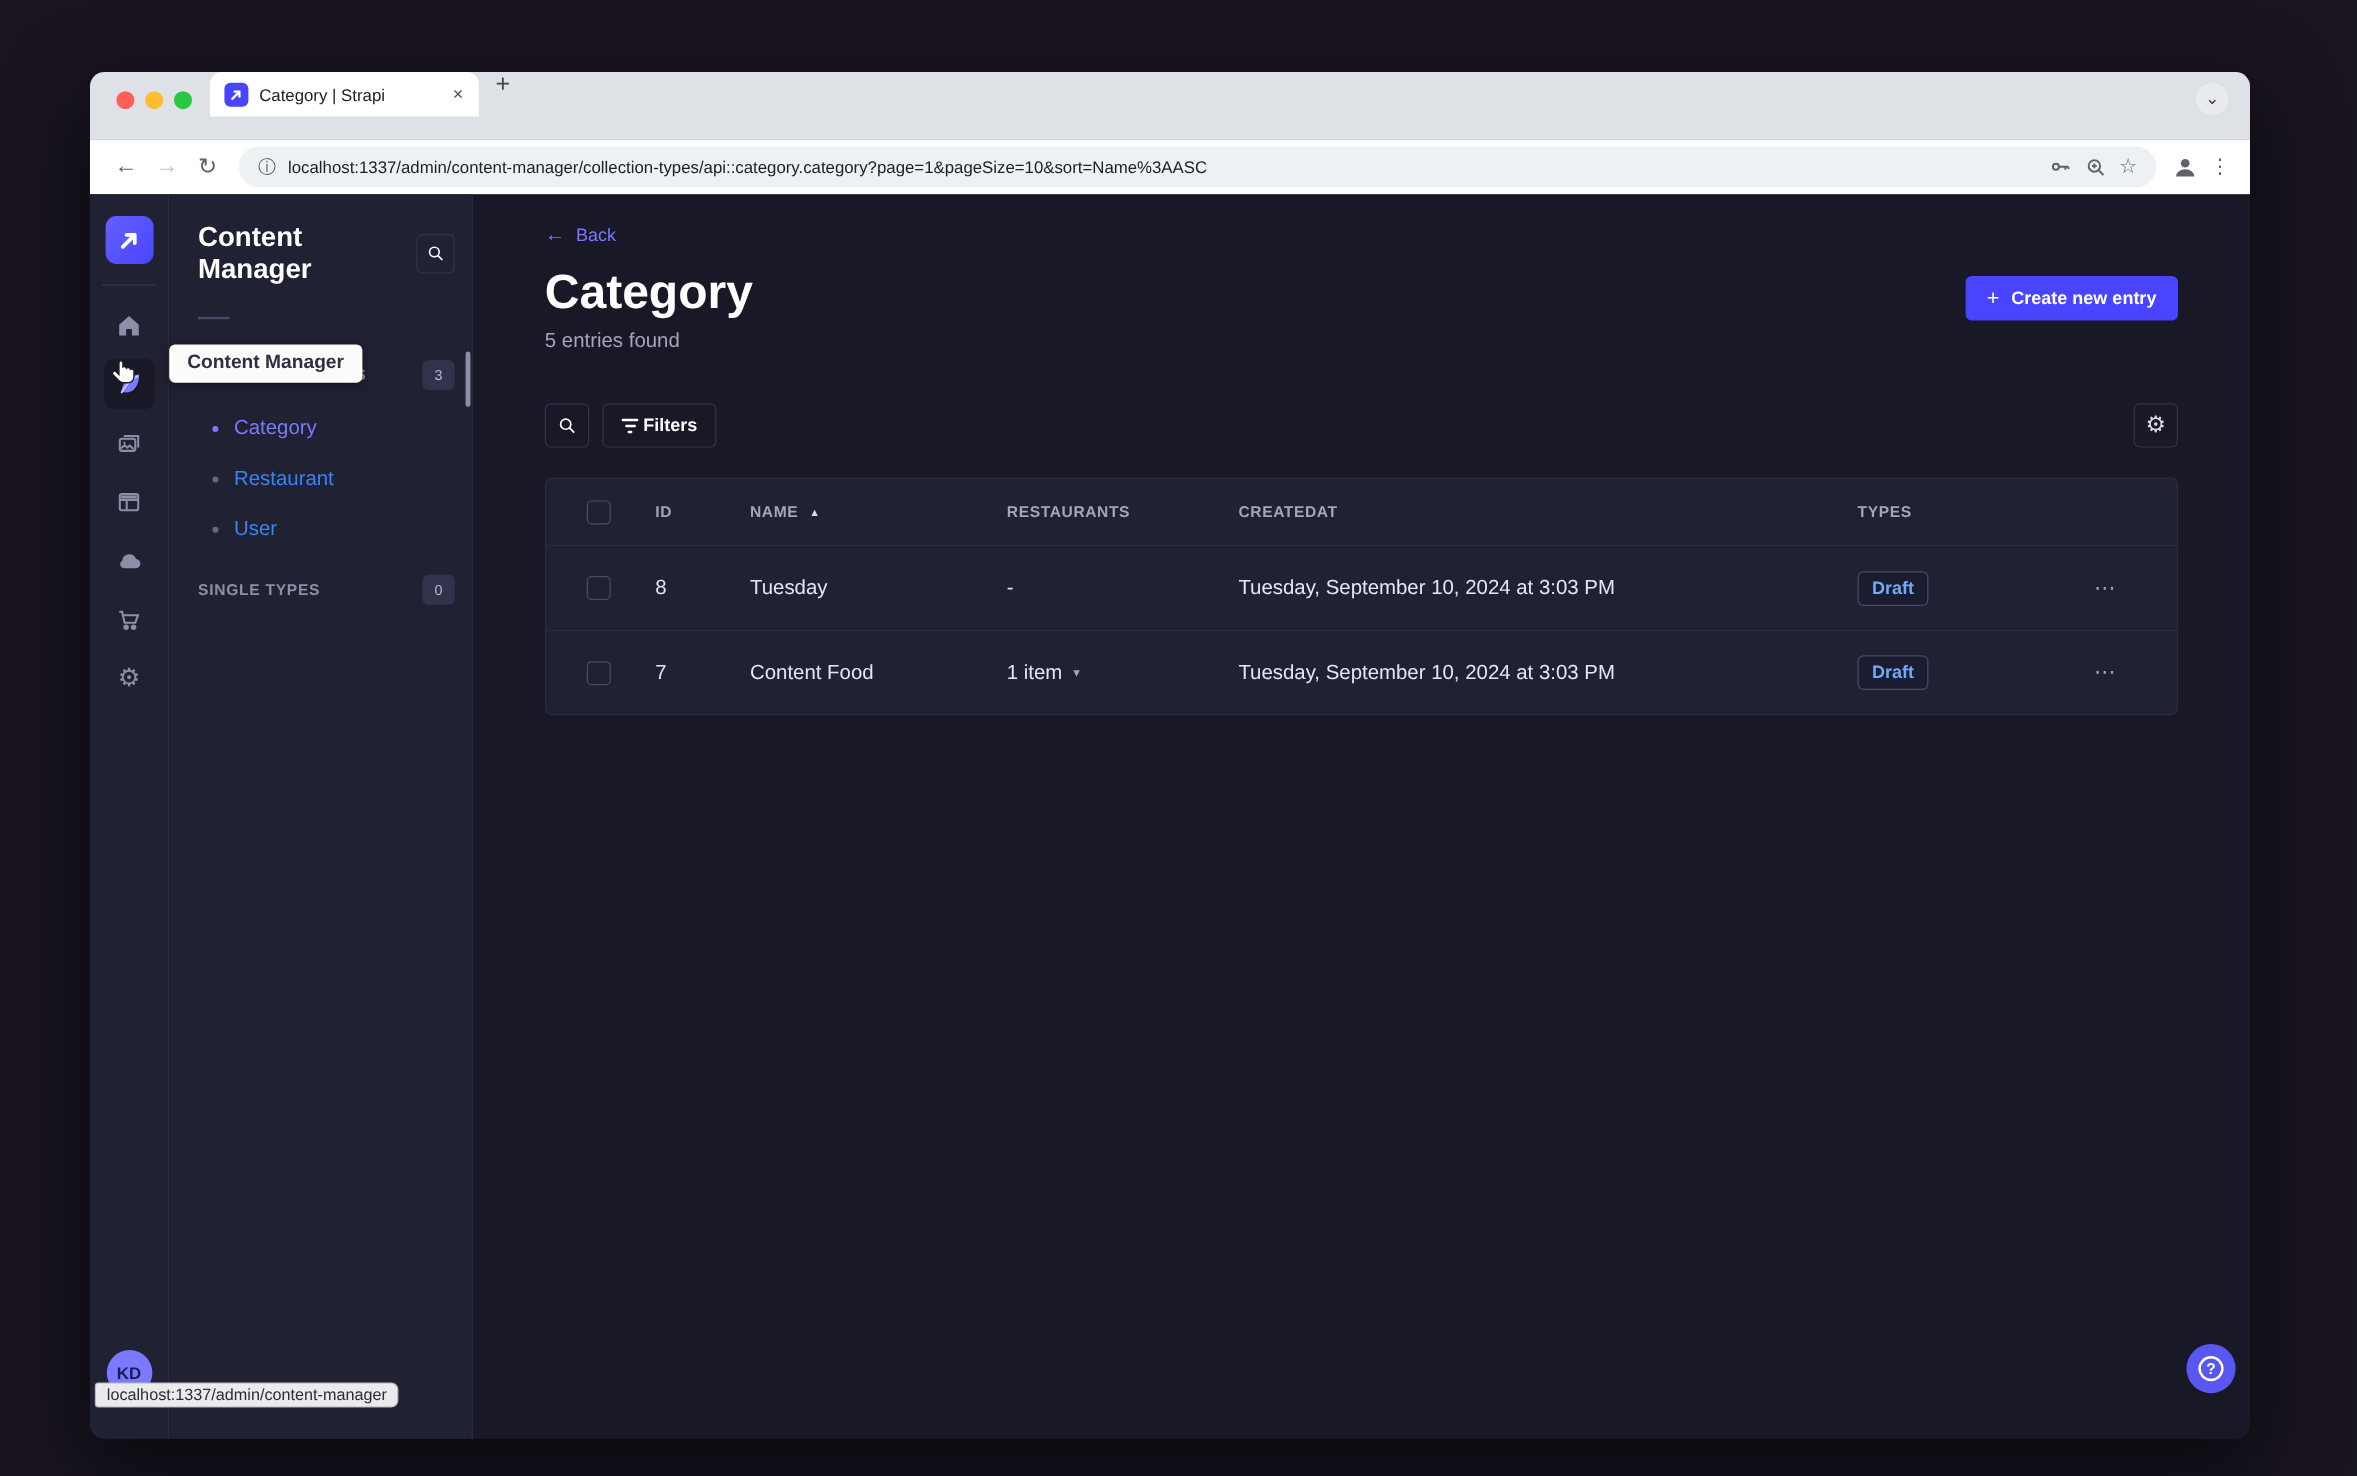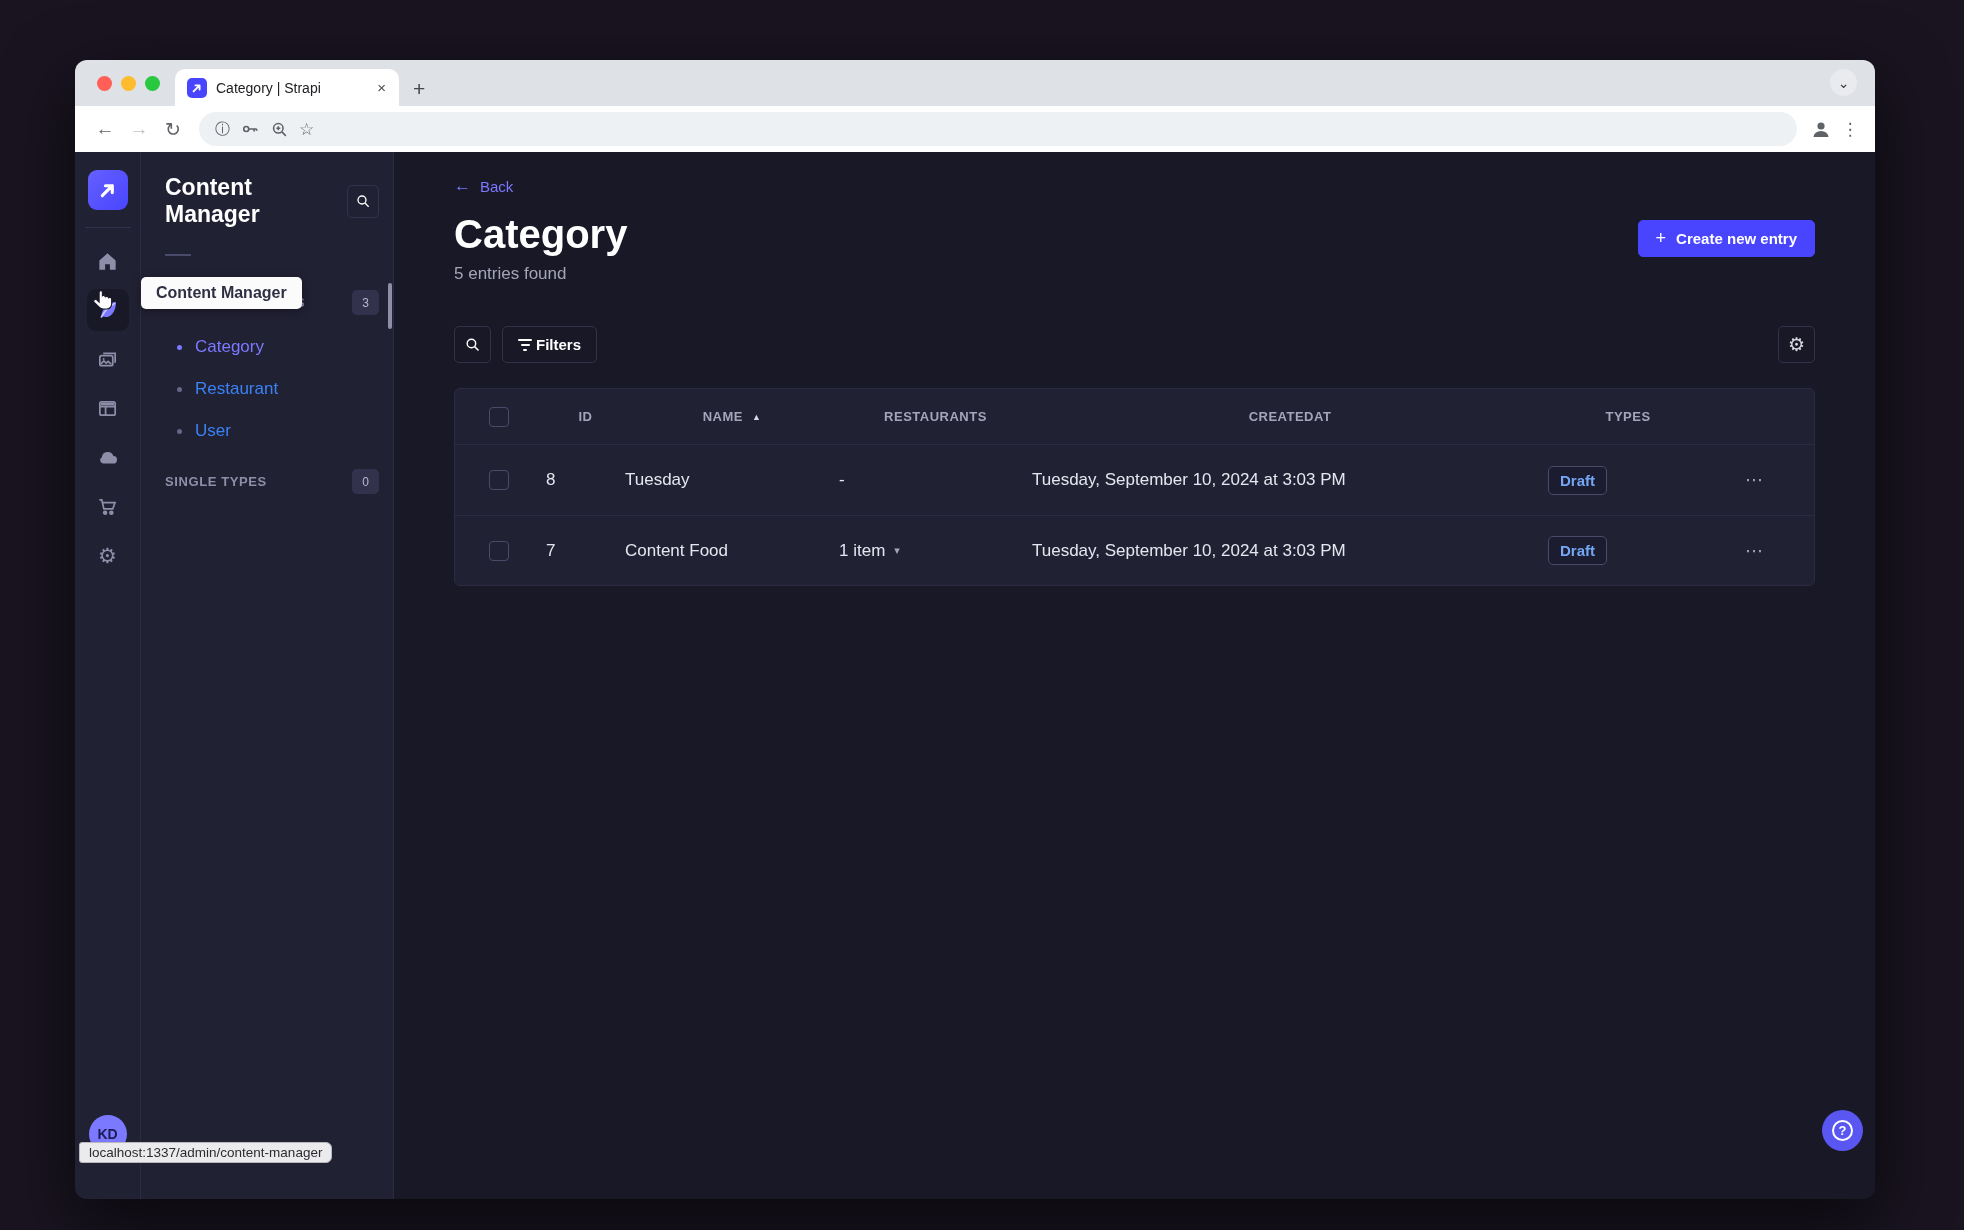--- a/index.html
+++ b/index.html
@@ -7,21 +7,21 @@
   body {
     font-family:"Liberation Sans","DejaVu Sans",sans-serif;
     background:#191420; overflow:hidden; position:relative;
   }
   .bwindow {
     position:absolute; left:75px; top:60px; width:1800px; height:1139px;
     border-radius:12px; overflow:hidden; box-shadow:0 24px 70px rgba(0,0,0,.6);
     background:#181826;
   }
   
-  .tabstrip { height:46px; background:#dee1e6; position:relative; display:flex; align-items:flex-end; }
+  .tabstrip { height:56px; background:#dee1e6; position:relative; display:flex; }
   .lights { position:absolute; left:22px; top:16px; display:flex; gap:9px; }
   .light { width:15px; height:15px; border-radius:50%; }
   .light.red{ background:#ff5f57; } .light.yellow{ background:#febc2e; } .light.green{ background:#28c840; }
   .tab {
     margin-left:100px; width:224px; height:37px; background:#ffffff;
     border-radius:10px 10px 0 0; display:flex; align-items:center; padding:0 10px 0 12px; gap:9px;
   }
   .favicon { width:20px; height:20px; border-radius:5px; background:#4945ff; display:flex; align-items:center; justify-content:center; flex:none; }
   .tab-title { font-size:14px; color:#202124; white-space:nowrap; overflow:hidden; flex:1; }
   .tab-close { font-size:15px; color:#4b4f54; cursor:default; padding:0 3px; }
@@ -99,21 +99,21 @@
   .filter-glyph i:nth-child(1){ width:14px; } .filter-glyph i:nth-child(2){ width:9px; } .filter-glyph i:nth-child(3){ width:4px; }
   .action-spacer { flex:1; }
   .gear-glyph { font-size:19px; color:#d9d9e3; line-height:1; }
   
   .table-card { margin-top:25px; background:#212134; border:1px solid #2b2b44; border-radius:6px; overflow:hidden; }
   .trow { display:grid; grid-template-columns:91px 79px 214px 193px 516px 160px 1fr; align-items:center; }
   .thead { height:56px; border-bottom:1px solid #2b2b44; }
   .tbody-row { height:70px; }
   .tbody-row + .tbody-row { border-top:1px solid #2b2b44; }
   .cb { width:20px; height:20px; border:1px solid #4a4a6a; border-radius:4px; background:transparent; margin-left:34px; }
-  .th { font-size:13px; font-weight:bold; letter-spacing:.5px; color:#a5a5ba; display:flex; align-items:center; gap:9px;justify-content:center; }
+  .th { font-size:13px; font-weight:bold; letter-spacing:.5px; color:#a5a5ba; display:flex; align-items:center; gap:9px; }
   .sort-arrow { font-size:9px; color:#d9d9e3; }
   .td { font-size:17px; color:#e6e6f0; display:flex; align-items:center; gap:9px; }
   .chev { font-size:11px; color:#a5a5ba; }
   .status-badge {
     display:inline-flex; align-items:center; height:29px; padding:11px 11px;
     background:#1c1c30; border:1px solid #4a4a6a; border-radius:5px;
     color:#74a7f5; font-size:15px; font-weight:bold;
   }
   .more-btn { justify-self:end; margin-right:50px; color:#a5a5ba; font-size:18px; letter-spacing:1px; }
   
@@ -150,20 +150,21 @@
     <div class="newtab-btn">+</div>
     <div class="tab-chevron">⌄</div>
   </div>
 
   <div class="toolbar">
     <span class="navbtn">←</span>
     <span class="navbtn disabled">→</span>
     <span class="navbtn">↻</span>
     <div class="urlbar">
       <span class="info-i">ⓘ</span>
+      <span class="url-text">localhost:1337/admin/content-manager/collection-types/api::category.category?page=1&amp;pageSize=10&amp;sort=Name%3AASC</span>
       <span class="ricon">
         <svg width="20" height="20" viewBox="0 0 24 24" fill="none" stroke="#5f6368" stroke-width="2">
             <circle cx="7.5" cy="12" r="3"></circle>
             <path d="M10.5 12 H20 M17 12 v3 M20 12 v2.2"></path>
           </svg>
       </span>
       <span class="ricon">
         <svg width="19" height="19" viewBox="0 0 24 24" fill="none" stroke="#5f6368" stroke-width="2">
             <circle cx="10.5" cy="10.5" r="6"></circle>
             <path d="M15 15 L20 20 M8 10.5 h5 M10.5 8 v5"></path>

